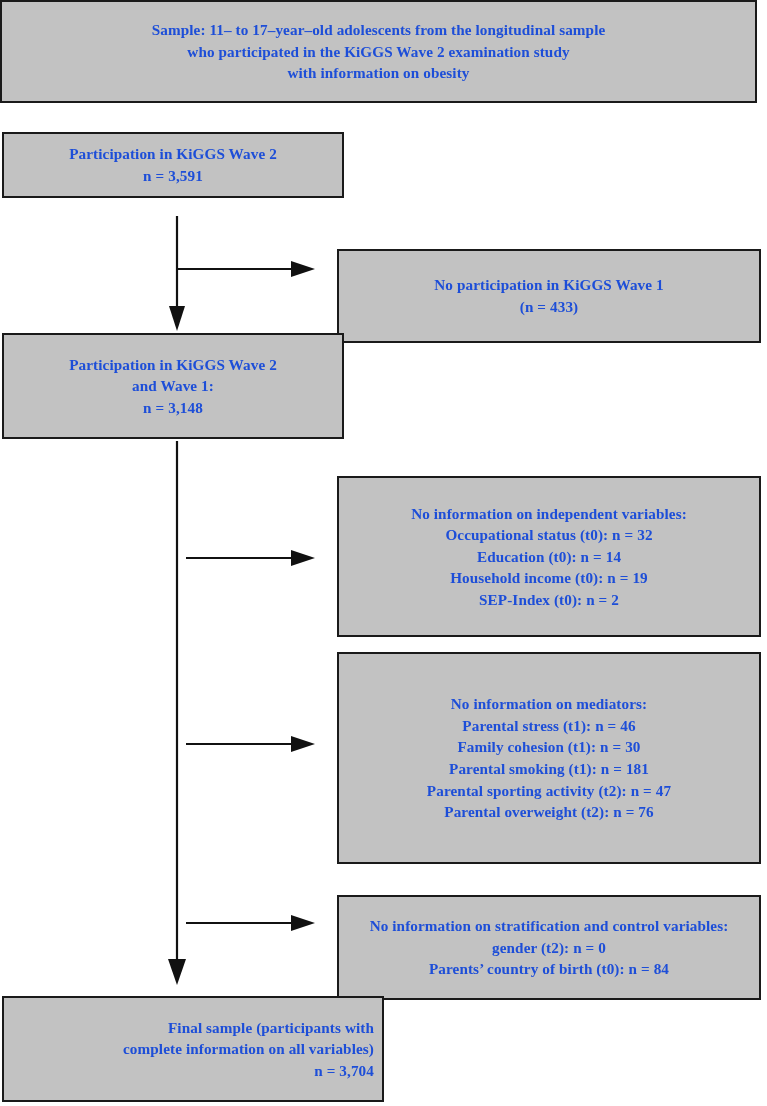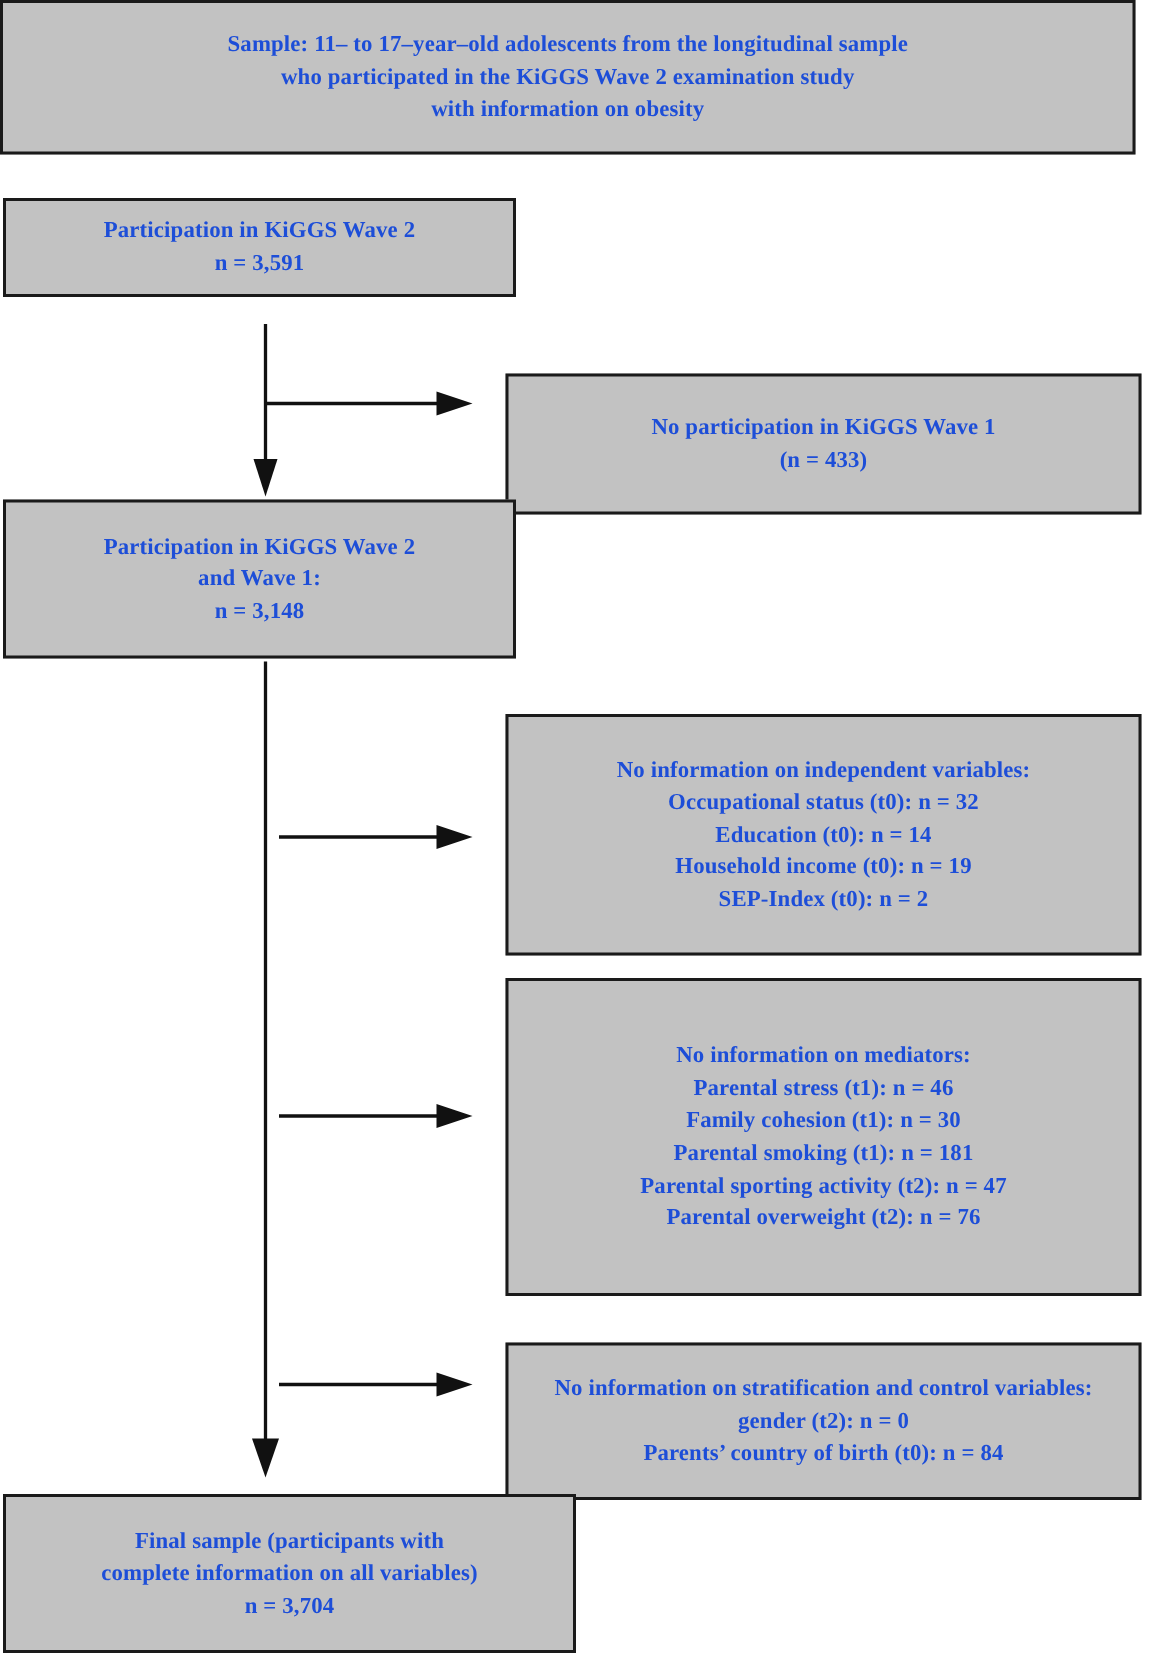--- a/index.html
+++ b/index.html
@@ -46,21 +46,21 @@
     white-space: nowrap;
   }
   
   #node-sample      { left: 0px;   top: 0px;    width: 757px; height: 103px; }
   #node-wave2       { left: 2px;   top: 132px;  width: 342px; height: 66px;  }
   #node-nowave1     { left: 337px; top: 249px;  width: 424px; height: 94px;  }
   #node-wave2and1   { left: 2px;   top: 333px;  width: 342px; height: 106px; }
   #node-noindep     { left: 337px; top: 476px;  width: 424px; height: 161px; }
   #node-nomediators { left: 337px; top: 652px;  width: 424px; height: 212px; }
   #node-nostrat     { left: 337px; top: 859px;  width: 424px; height: 105px; margin-top: 36px; }
-  #node-final       { left: 2px;   top: 996px;  width: 382px; height: 106px; }
+  #node-final       { left: 2px;   top: 996px;  width: 382px; height: 106px; text-align: right; }
 
   svg.connectors {
     position: absolute;
     left: 0;
     top: 0;
     width: 767px;
     height: 1106px;
     pointer-events: none;
   }
   svg.connectors line, svg.connectors path {

